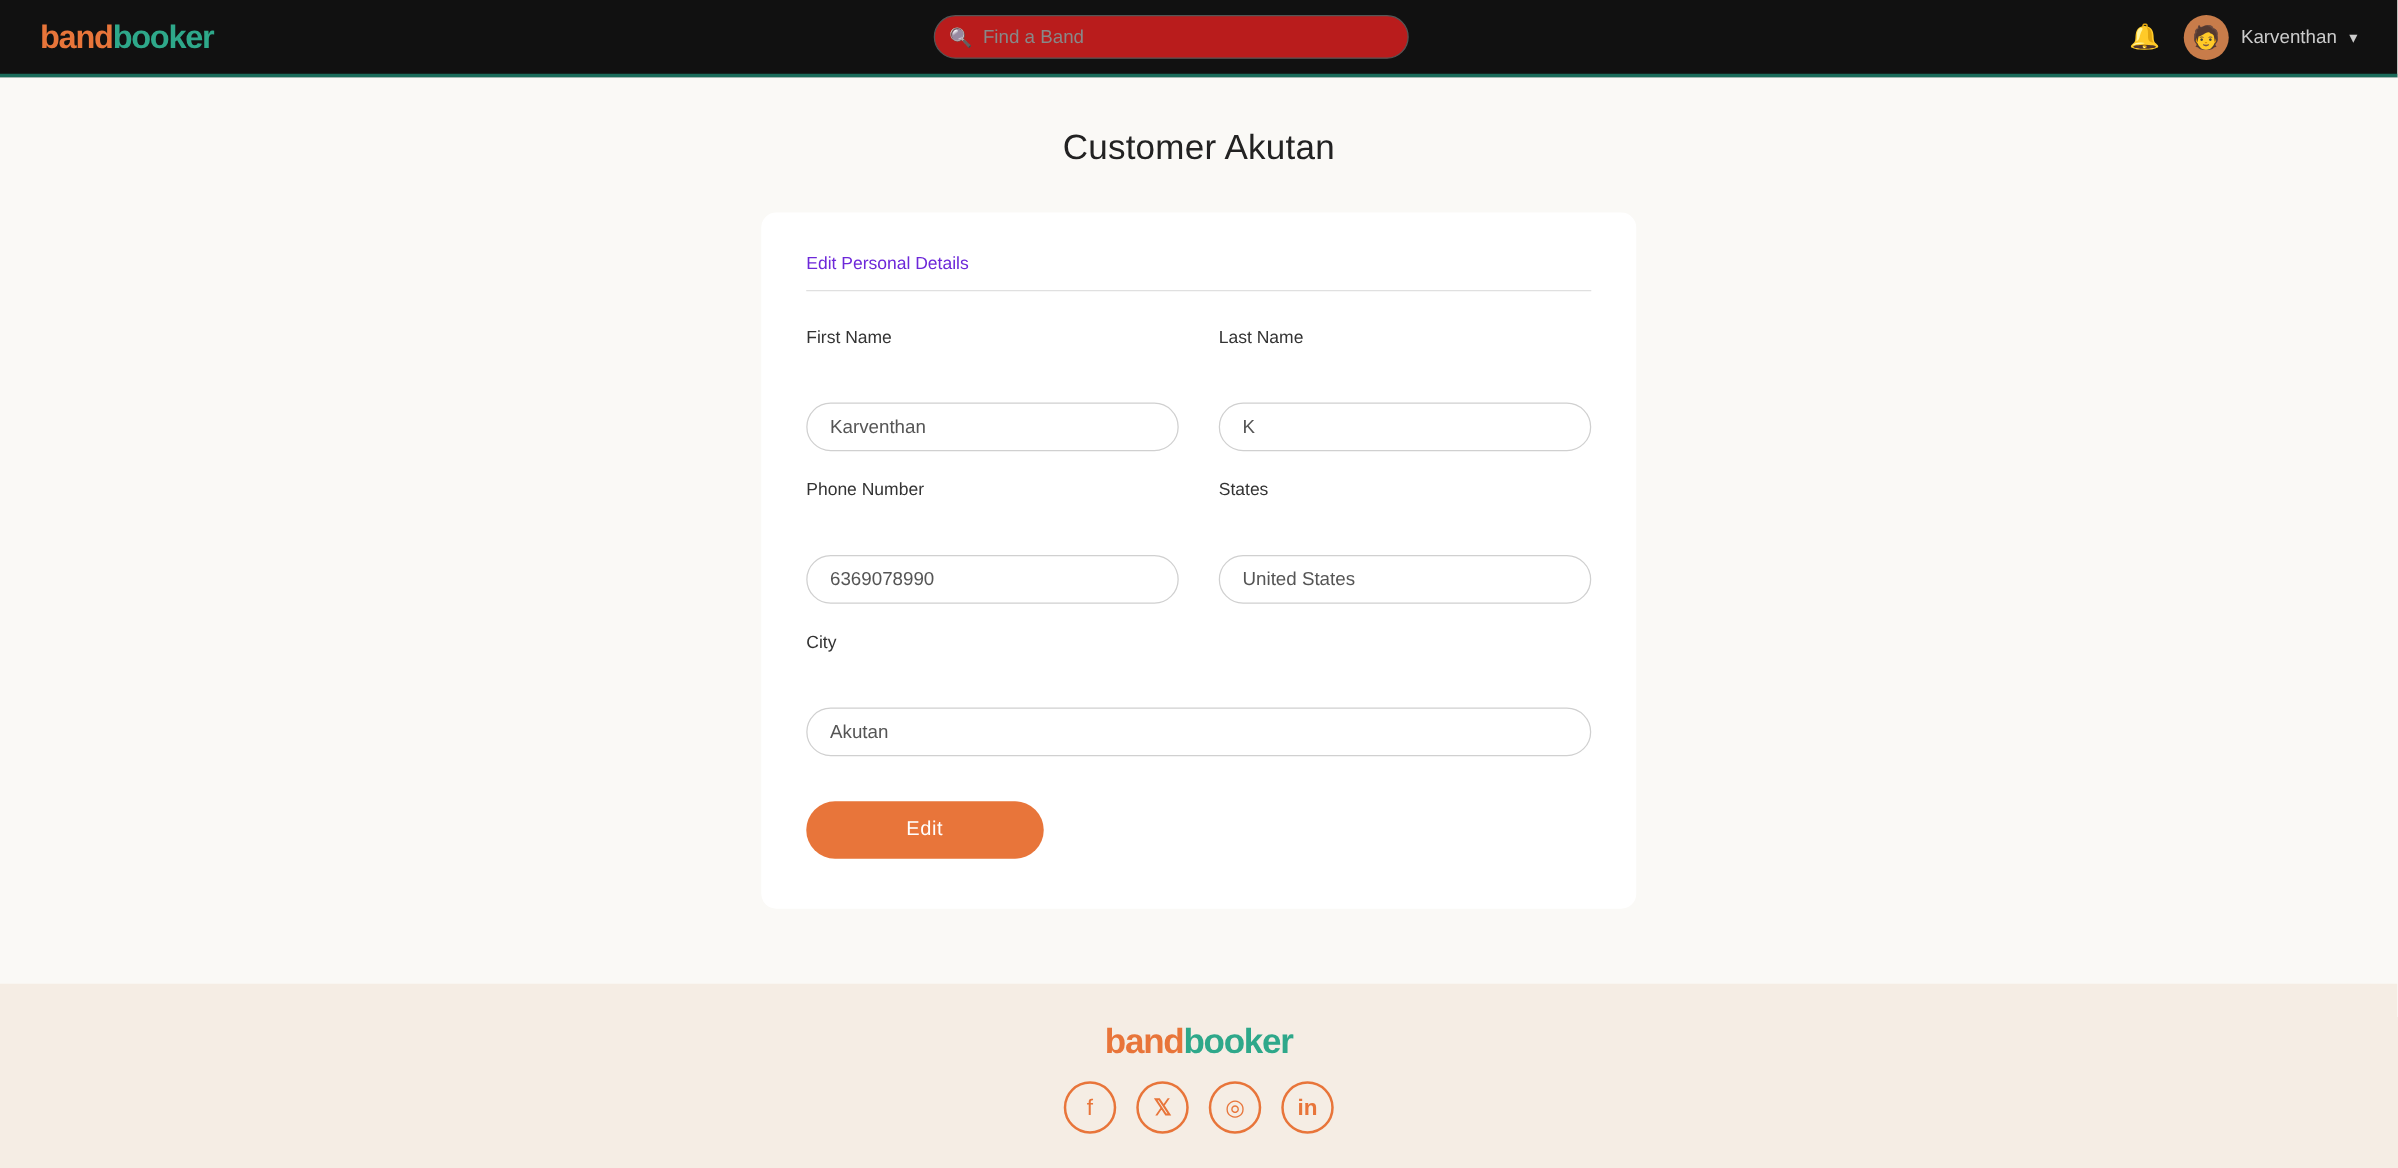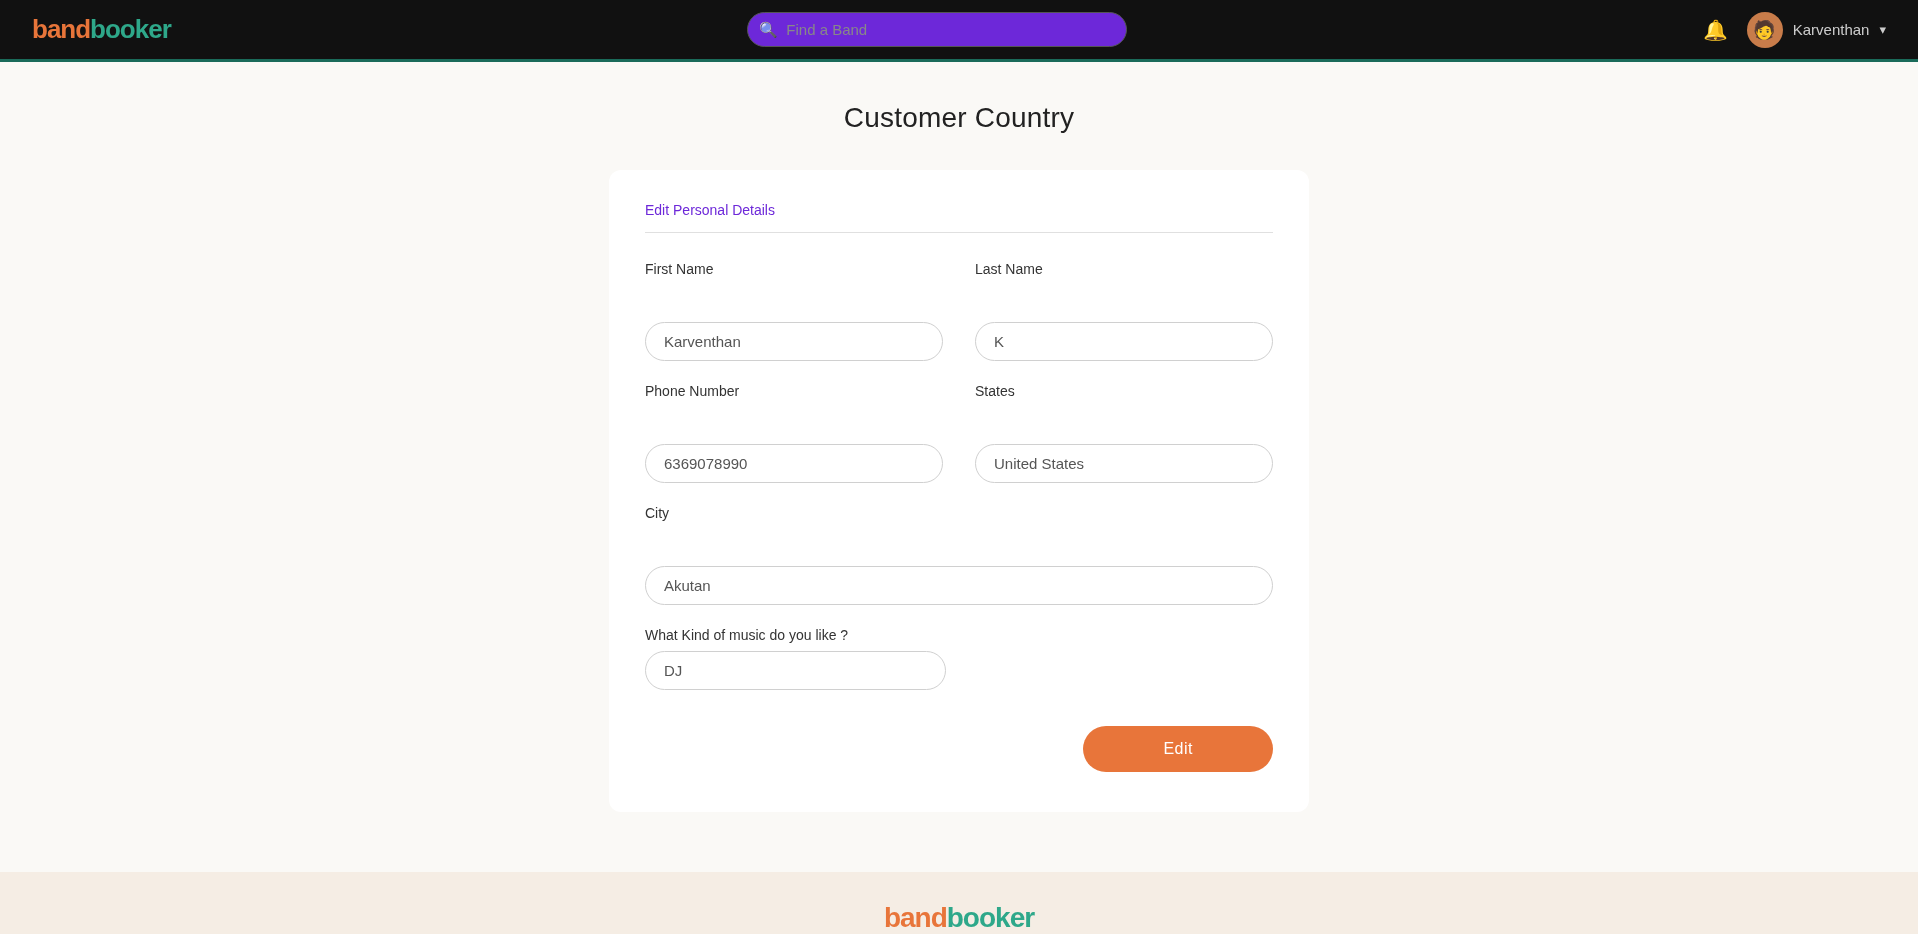--- a/index.html
+++ b/index.html
@@ -26,21 +26,21 @@
     .navbar-search {
       flex: 1;
       max-width: 380px;
       margin: 0 40px;
       position: relative;
     }
     .navbar-search input {
       width: 100%;
       border-radius: 999px;
       border: 1.5px solid #555;
-      background: #6d28d9;
+      background: #b91c1c;
       color: #ccc;
       padding: 8px 18px 8px 38px;
       font-size: 15px;
       outline: none;
     }
     .navbar-search input::placeholder { color: #888; }
     .search-icon-wrap {
       position: absolute;
       left: 12px;
       top: 50%;
@@ -153,21 +153,21 @@
       padding: 10px 18px;
       font-size: 15px;
       color: #555;
       outline: none;
       background: #fff;
       width: 48%;
     }
 
     .edit-btn-wrap {
       display: flex;
-      justify-content: flex-end;
+      justify-content: flex-start;
       margin-top: 36px;
     }
     .edit-btn {
       background: #e8753a;
       color: #fff;
       border: none;
       border-radius: 999px;
       padding: 14px 80px;
       font-size: 16px;
       cursor: pointer;
@@ -223,21 +223,21 @@
     <span class="bell-icon">🔔</span>
     <div class="user-menu">
       <div class="user-avatar">🧑</div>
       <span>Karventhan</span>
       <span class="chevron-down">▾</span>
     </div>
   </div>
 </nav>
 
 <div class="main-content">
-  <h1 class="page-title">Customer Country</h1>
+  <h1 class="page-title">Customer Akutan</h1>
 
   <div class="form-card">
     <div class="section-label">Edit Personal Details</div>
     <hr class="divider">
 
     <div class="form-row">
       <div class="form-group">
         <label>First Name</label>
         <input type="text" value="Karventhan" style="">
       </div>
@@ -258,24 +258,20 @@
       </div>
     </div>
 
     <div class="form-row">
       <div class="form-group">
         <label>City</label>
         <input type="text" value="Akutan" style="">
       </div>
     </div>
 
-    <div class="form-group-full">
-      <label>What Kind of music do you like ?</label>
-      <input type="text" value="DJ" style="">
-    </div>
 
     <div class="edit-btn-wrap">
       <button class="edit-btn">Edit</button>
     </div>
   </div>
 </div>
 
 <footer class="footer">
   <div class="footer-logo">
     <span class="band">band</span><span class="booker">booker</span>

